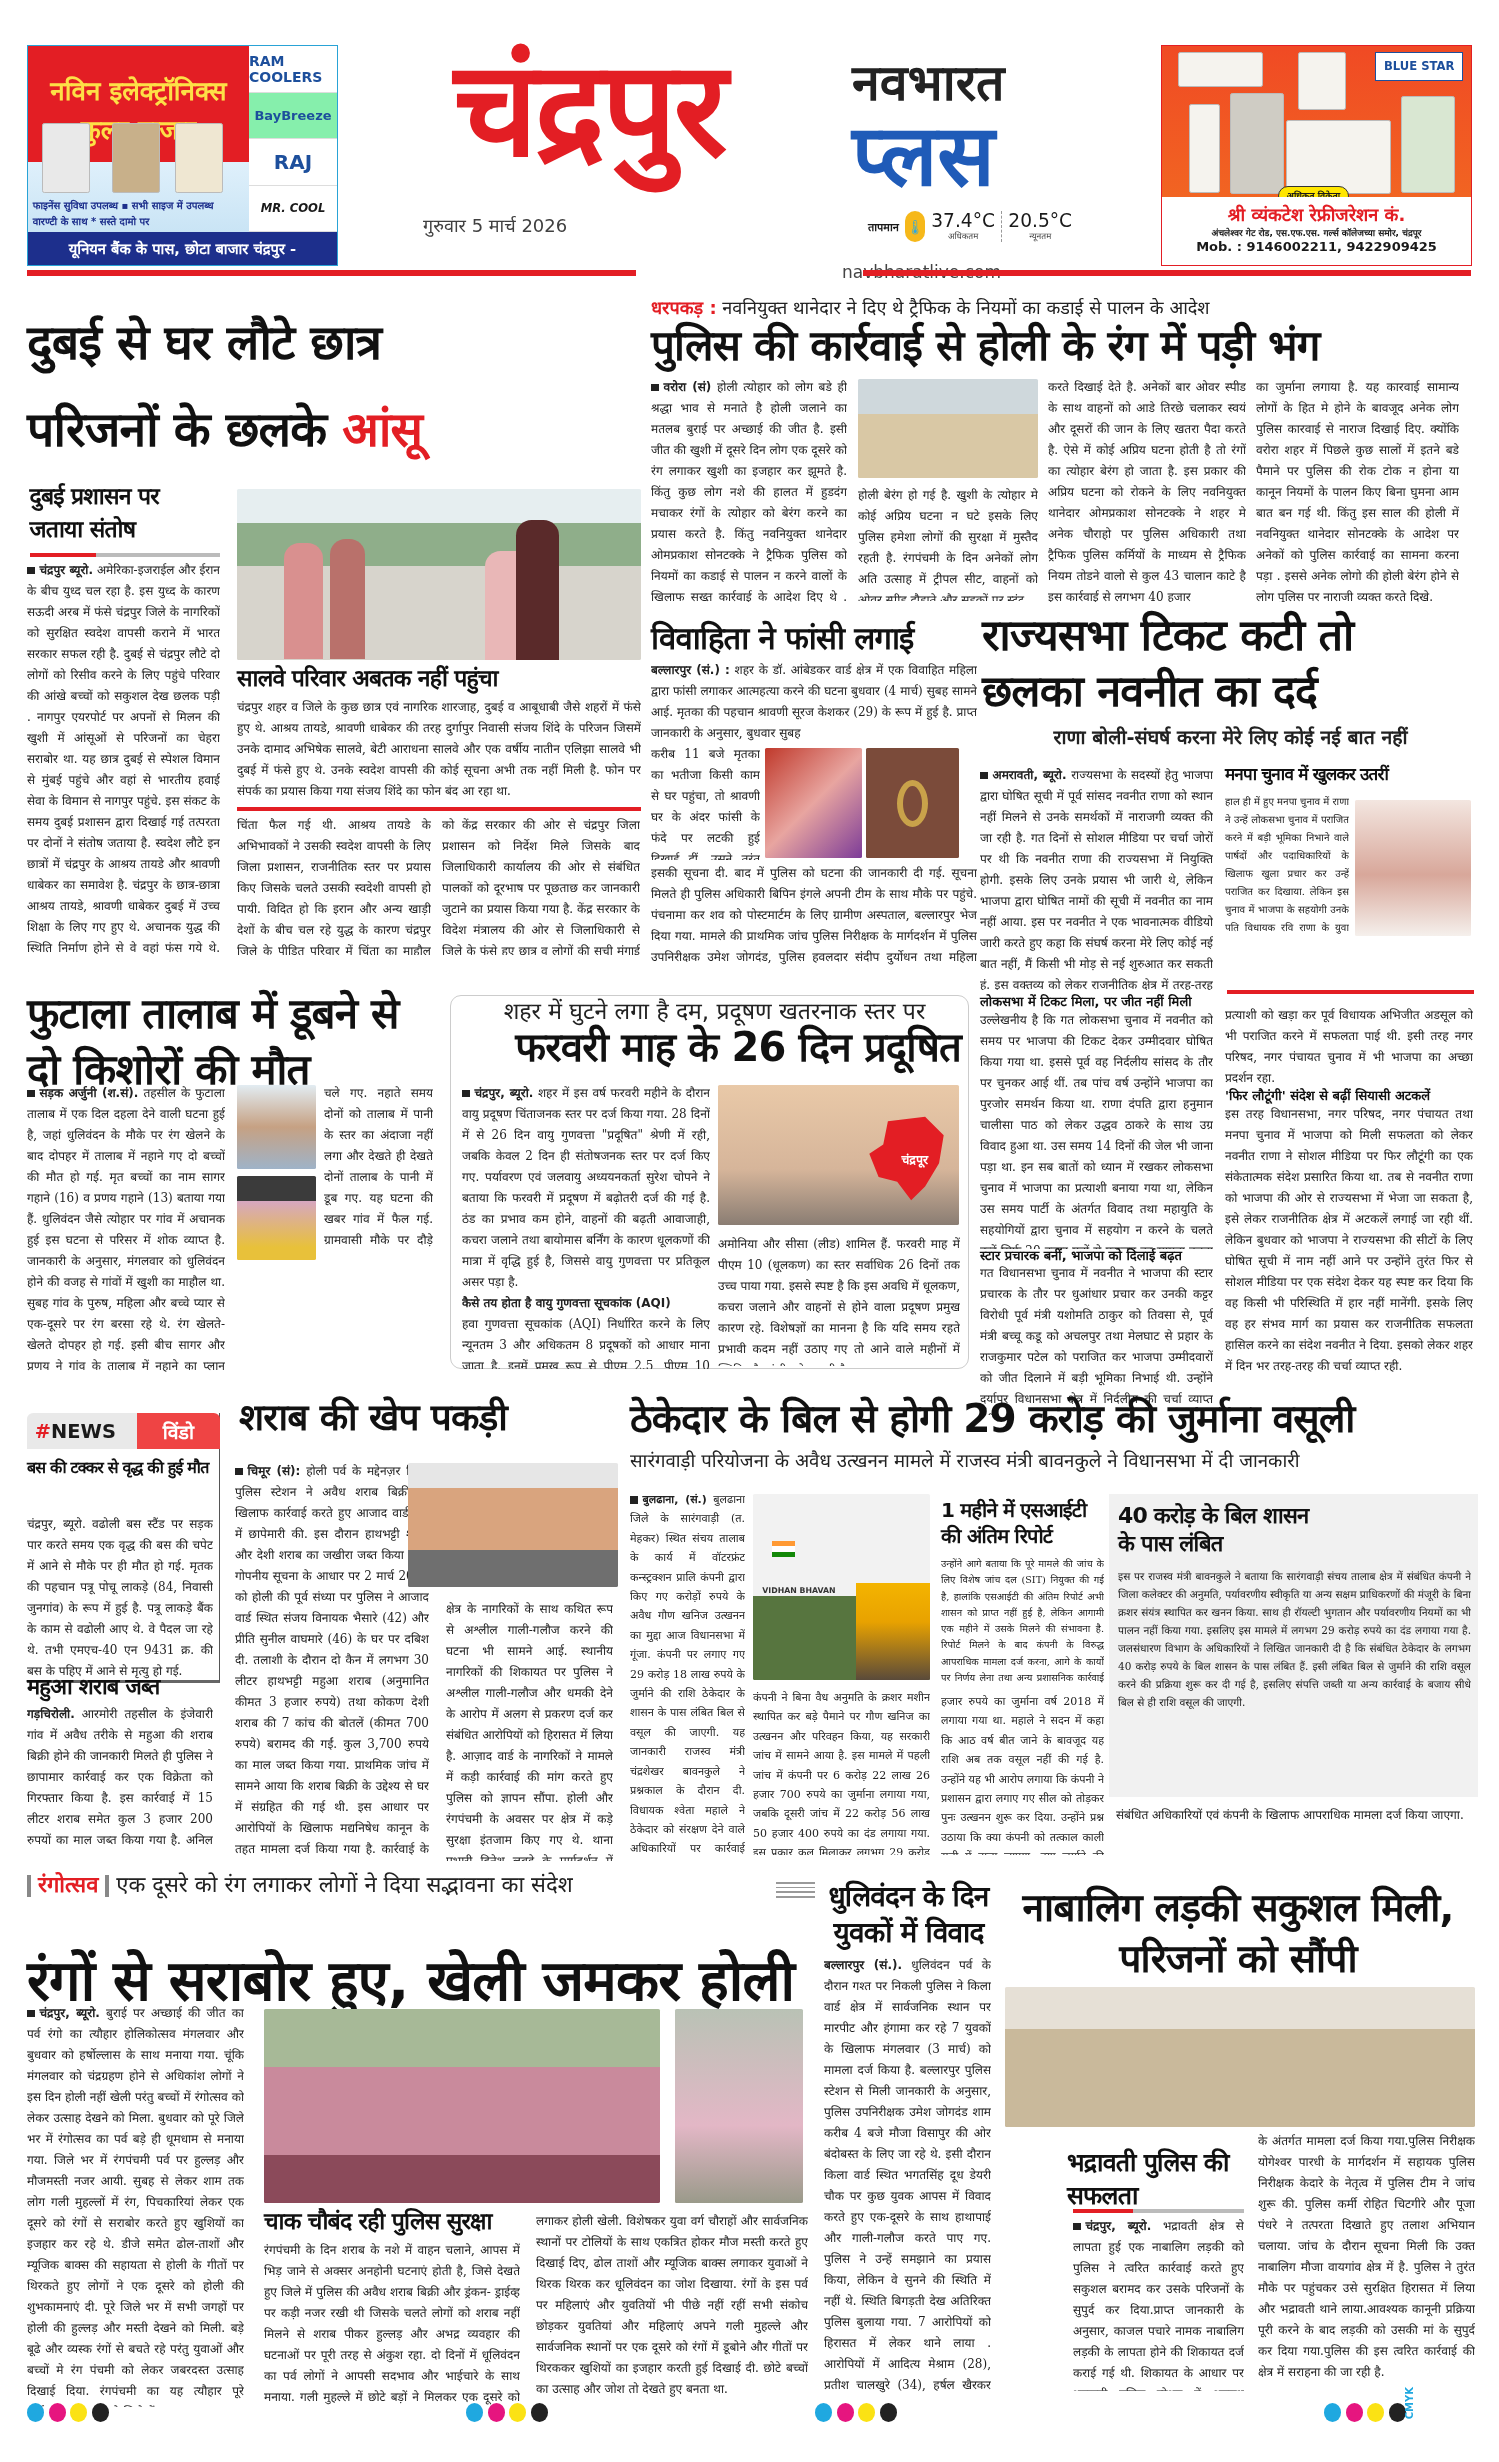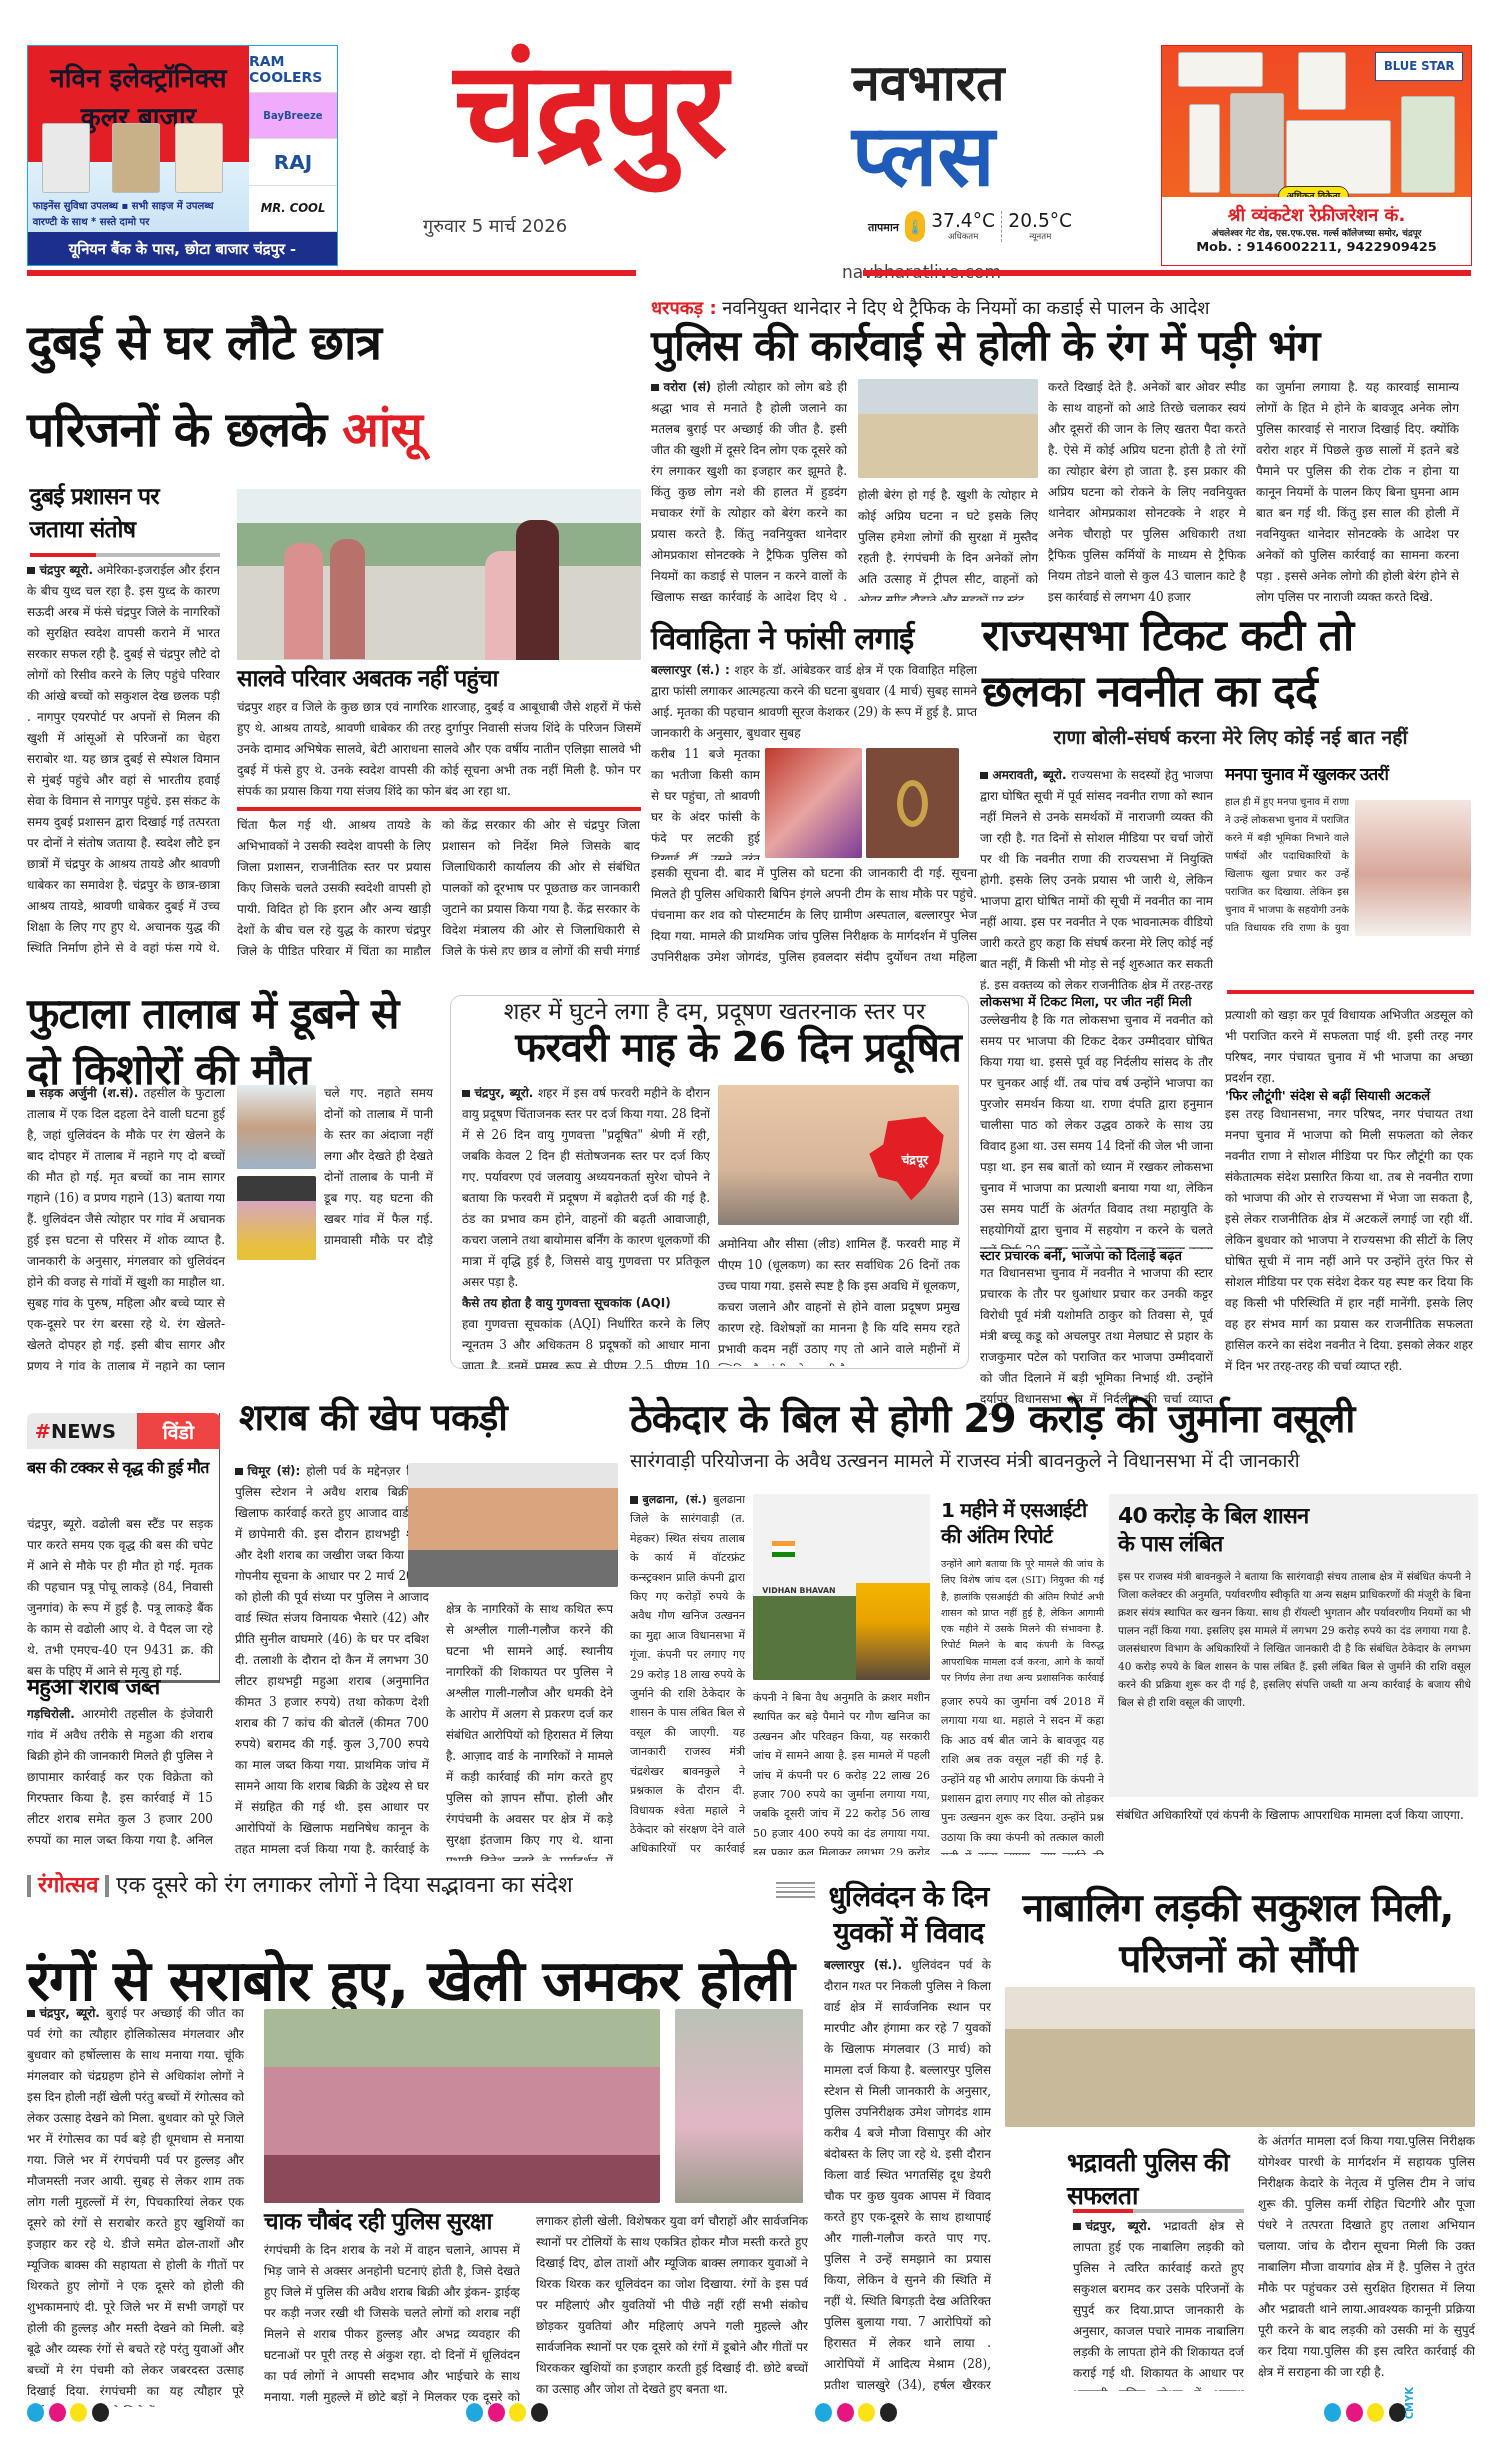--- a/index.html
+++ b/index.html
@@ -11,21 +11,21 @@
 .body{font-family:"DejaVu Serif",serif;font-size:12px;line-height:21px;color:#222;text-align:justify;overflow:hidden}
 .body b{font-family:"DejaVu Sans",sans-serif}
 .redbar{height:6.2px;background:#e31e24}
 .photo{border-radius:1.6px;overflow:hidden}
 .sq{display:inline-block;width:7.8px;height:7.8px;background:#222;margin-right:4.7px;vertical-align:middle}
 .rule{height:3.9px;background:linear-gradient(90deg,#e31e24 0 35%,#bbb 35% 100%)}
 .cmyk{display:flex;gap:4.7px}
 .cmyk span{width:17px;height:18.6px;border-radius:50%}
 
 #ad-left{left:27px;top:45px;width:311px;height:221px;border:1.6px solid #29a3d6;background:#fff}
-#ad-left .top{position:absolute;left:0;top:0;width:221px;height:116px;background:#e31e24;color:#0f172a;text-align:center;font-weight:bold;font-size:26px;line-height:39px;padding-top:13px}
+#ad-left .top{position:absolute;left:0;top:0;width:221px;height:116px;background:#e31e24;color:#fde047;text-align:center;font-weight:bold;font-size:26px;line-height:39px;padding-top:26px}
 #ad-left .brands{position:absolute;left:221px;top:0;width:88px;height:186px;display:flex;flex-direction:column}
 #ad-left .brands div{flex:1;display:flex;align-items:center;justify-content:center;font-weight:bold;border-bottom:0.8px solid #ddd}
 #ad-left .coolers{position:absolute;left:0;top:116px;width:221px;height:71px;background:linear-gradient(#dff0fb,#c9e4f5)}
 #ad-left .foot{position:absolute;left:0;bottom:0;width:100%;height:33px;background:#1d2f8c;color:#fff;font-weight:bold;font-size:14.7px;line-height:33px;text-align:center}
 #ad-left .bul{position:absolute;left:4.7px;top:152px;font-size:10px;font-weight:bold;color:#1d2f8c;line-height:15.5px}
 #ad-right{left:1161px;top:45px;width:311px;height:221px;border:1.6px solid #e31e24;background:linear-gradient(#f04a24,#f27021)}
 #ad-right .panel{position:absolute;left:0;bottom:0;width:100%;height:68px;background:#fff;text-align:center}
 #ad-right .badge{position:absolute;left:116px;top:140px;background:#ffe600;border:1.6px solid #333;border-radius:11px;font-size:9.3px;font-weight:bold;padding:2.3px 7.8px}
 #ad-right .bs{position:absolute;right:7.8px;top:6.2px;background:#fff;color:#1d4f9c;font-weight:bold;font-size:11.6px;padding:6.2px 7.8px;border:0.8px solid #1d4f9c}
 .appl{position:absolute;background:#f5f3ee;border:0.8px solid #bbb;border-radius:2.3px}
@@ -51,21 +51,21 @@
     <div class="appl" style="left:14px;top:-39px;width:48px;height:70px;background:#e9e9e9"></div>
     <div class="appl" style="left:84px;top:-39px;width:48px;height:70px;background:#c8b08a"></div>
     <div class="appl" style="left:147px;top:-39px;width:48px;height:70px;background:#efe7d2"></div>
   </div>
   <div class="bul">
     <div><span>फाइनेंस सुविधा उपलब्ध</span> ▪ <span>सभी साइज में उपलब्ध</span></div>
     <div>वारण्टी के साथ * सस्ते दामो पर</div>
   </div>
   <div class="brands">
     <div style="color:#1d4f9c;font-size:14px">RAM COOLERS</div>
-    <div style="background:#f0abfc;color:#1d4f9c;font-size:10px">BayBreeze</div>
+    <div style="background:#86efac;color:#1d4f9c;font-size:13px">BayBreeze</div>
     <div style="color:#1d4f9c;font-size:20px">RAJ</div>
     <div style="font-style:italic;font-size:11.6px">MR. COOL</div>
   </div>
   <div class="foot">यूनियन बैंक के पास, छोटा बाजार चंद्रपुर - 9822849515</div>
 </div>
 
 <div class="abs hl" id="logo-main">चंद्रपुर</div>
 <div class="abs" id="logo-nav">नवभारत</div>
 <div class="abs" id="logo-plus">प्लस</div>
 <div class="abs" id="date">गुरुवार 5 मार्च 2026</div>

